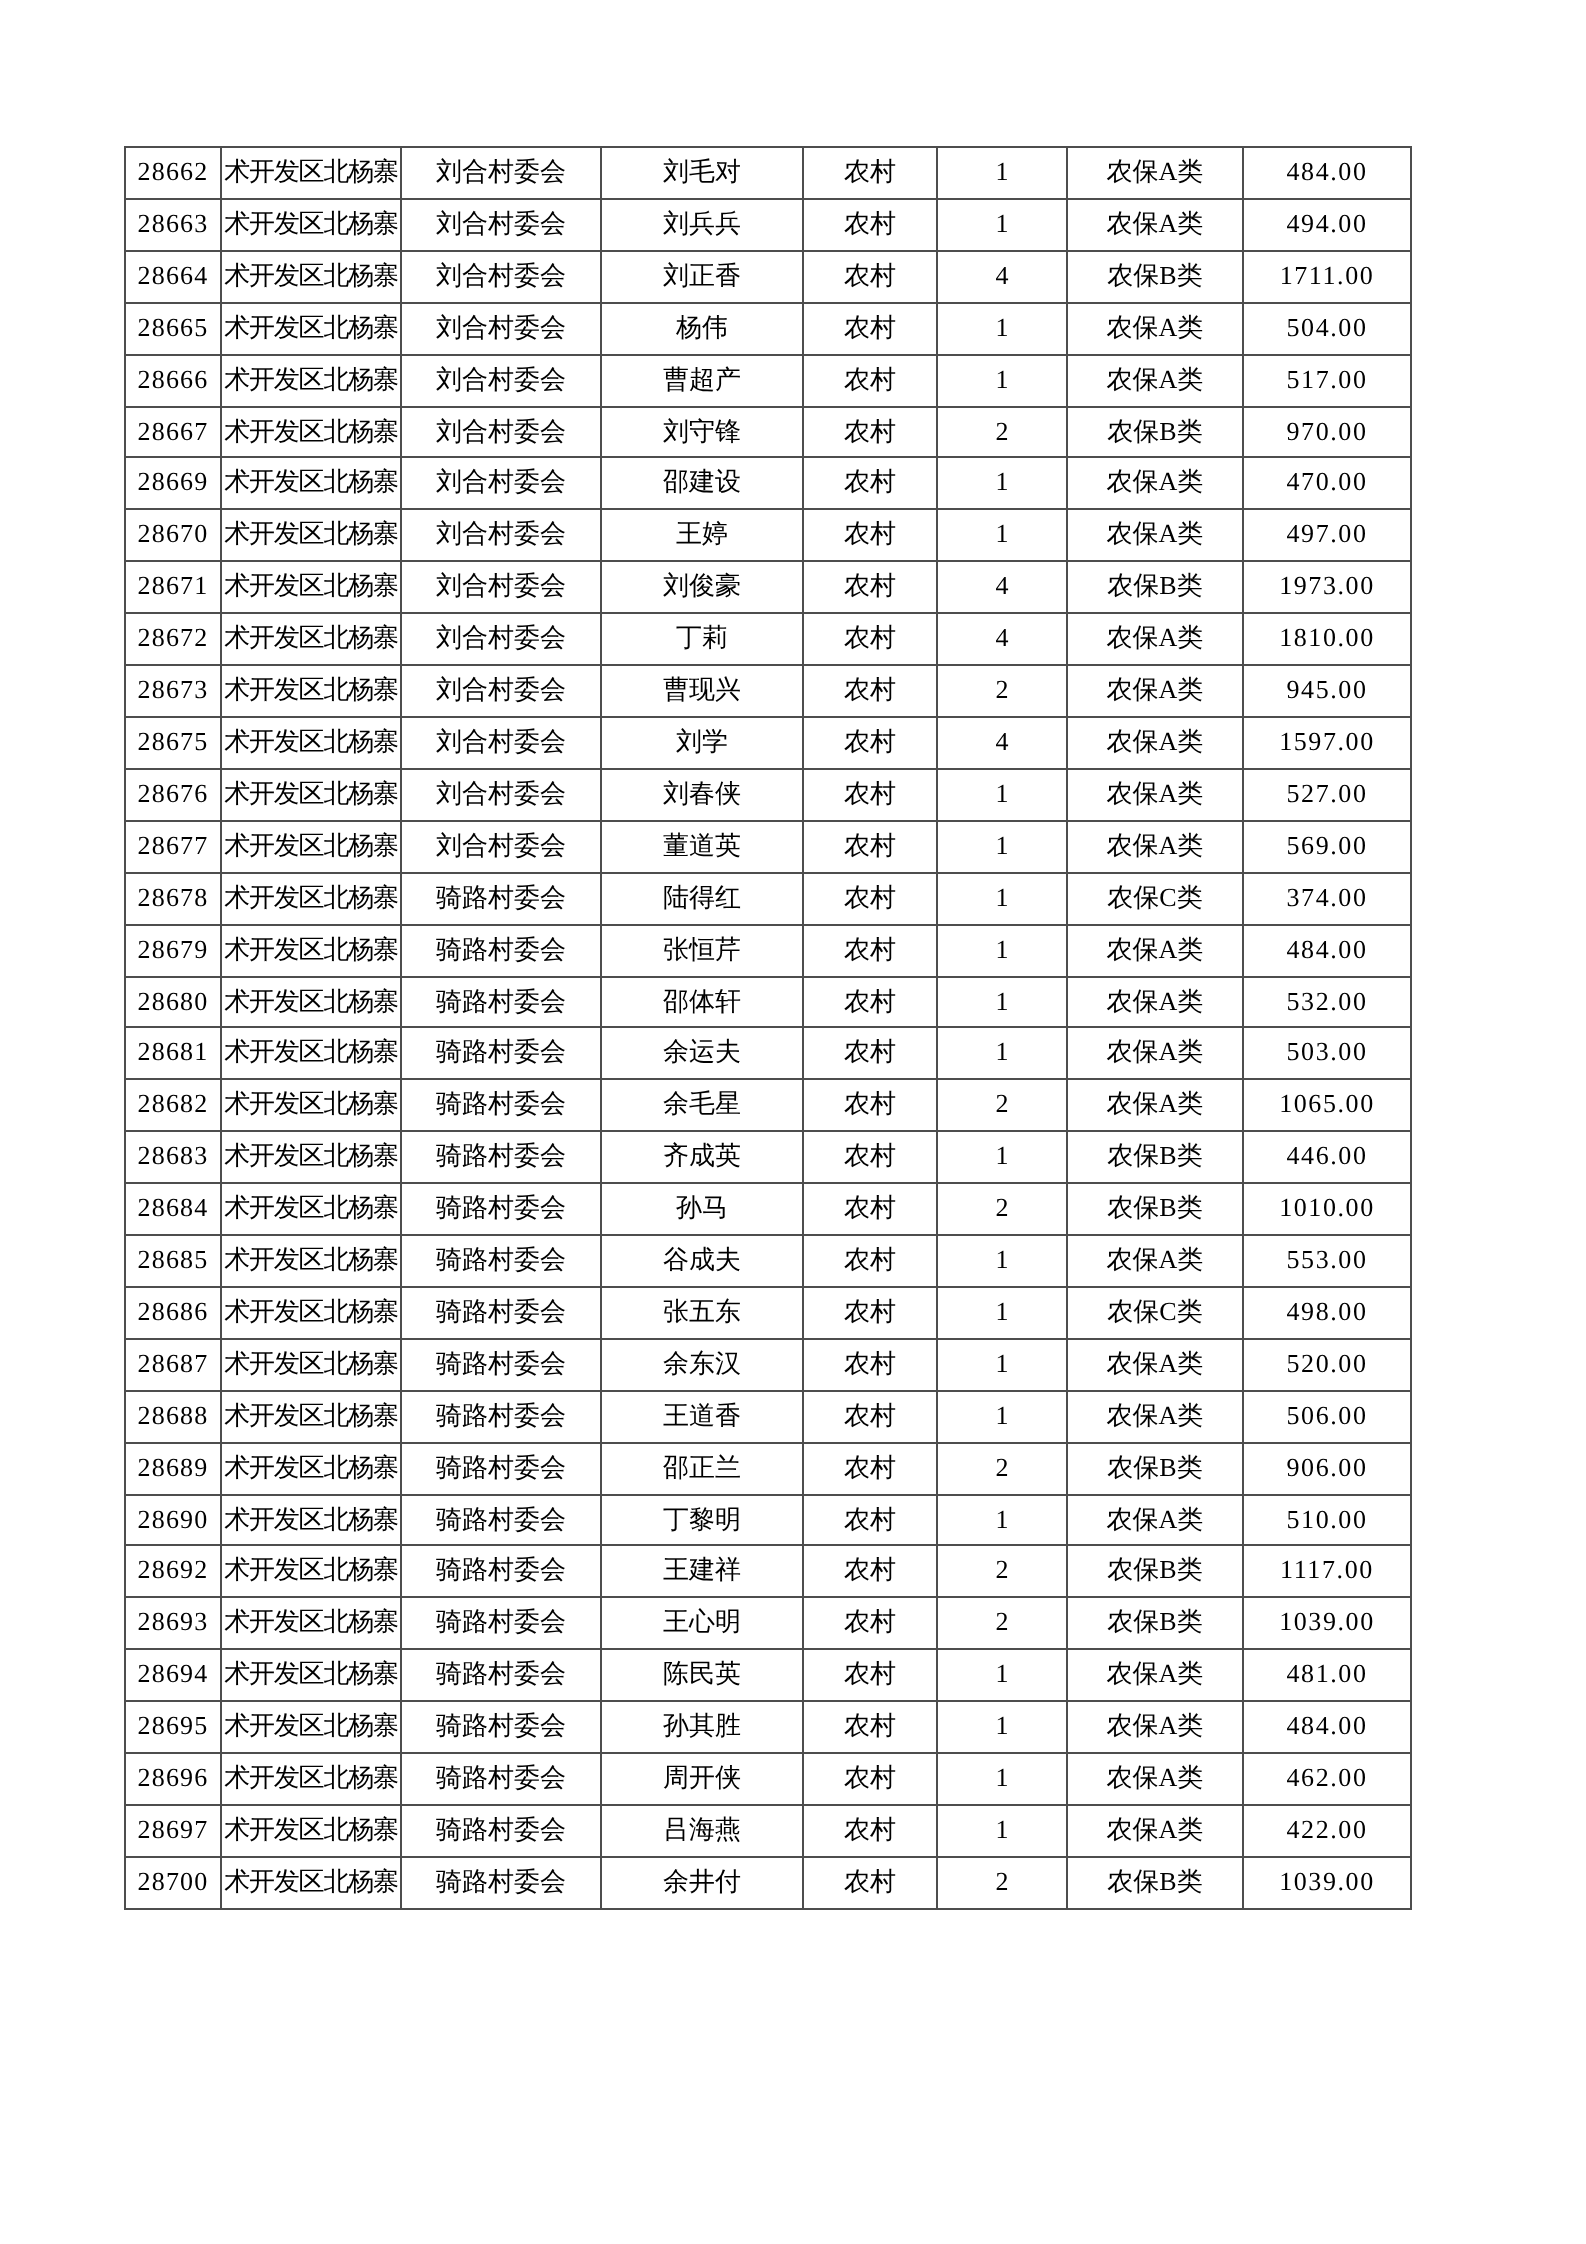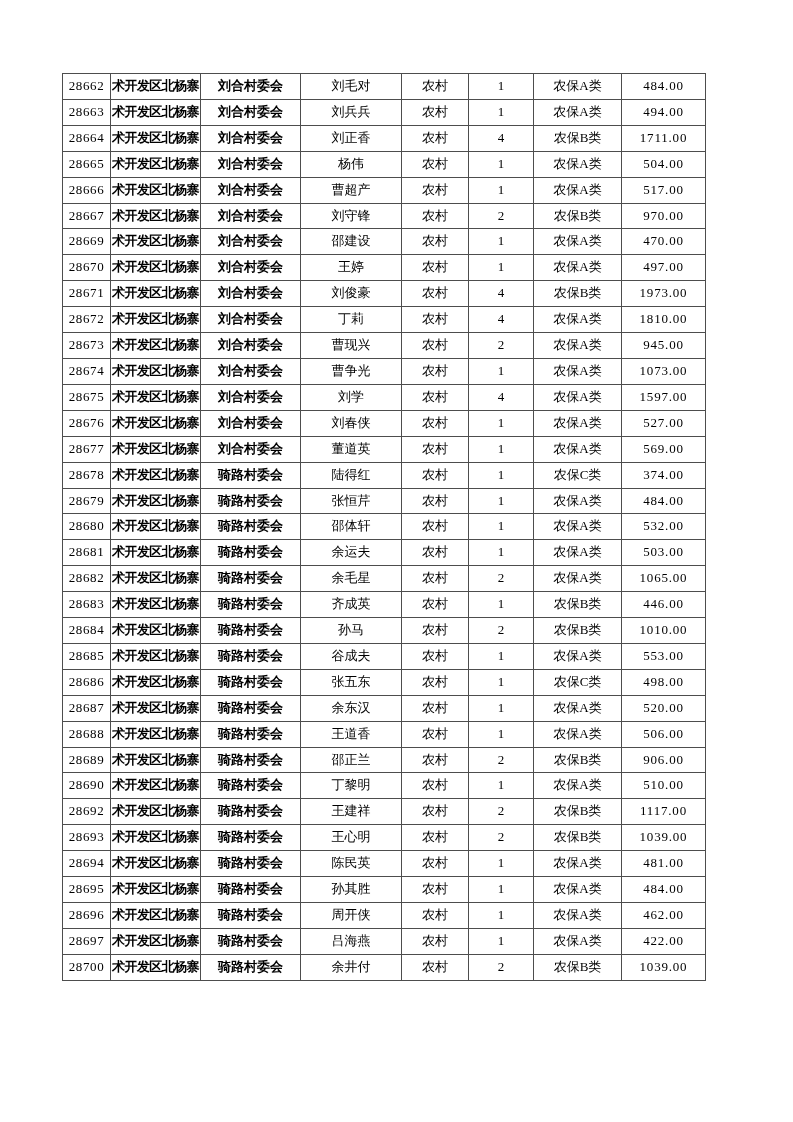--- a/index.html
+++ b/index.html
@@ -26,22 +26,22 @@
     height: 24.9px;
     font-size: 13px;
     line-height: 24.9px;
     text-align: center;
     vertical-align: middle;
     white-space: nowrap;
     overflow: hidden;
     padding: 0;
   }
   td.col-id       { font-size: 12.5px; letter-spacing: 0.6px; }
-  td.col-district { font-weight: bold; letter-spacing: -0.6px; }
-  td.col-committee{ font-weight: bold; }
+  td.col-district { font-weight: normal; letter-spacing: -0.6px; }
+  td.col-committee{ font-weight: normal; }
   td.col-name     { }
   td.col-type     { }
   td.col-count    { font-size: 12.5px; }
   td.col-category { }
   td.col-amount   { text-align: right; padding-right: 16px; font-size: 12.5px; letter-spacing: 0.8px; }
 </style>
 </head>
 <body>
 
 <div class="page">
@@ -161,30 +161,20 @@
     <td class="col-id">28673</td>
     <td class="col-district">术开发区北杨寨</td>
     <td class="col-committee">刘合村委会</td>
     <td class="col-name">曹现兴</td>
     <td class="col-type">农村</td>
     <td class="col-count">2</td>
     <td class="col-category">农保A类</td>
     <td class="col-amount">945.00</td>
   </tr>
         <tr>
-    <td class="col-id">28674</td>
-    <td class="col-district">术开发区北杨寨</td>
-    <td class="col-committee">刘合村委会</td>
-    <td class="col-name">曹争光</td>
-    <td class="col-type">农村</td>
-    <td class="col-count">1</td>
-    <td class="col-category">农保A类</td>
-    <td class="col-amount">1073.00</td>
-  </tr>
-        <tr>
     <td class="col-id">28675</td>
     <td class="col-district">术开发区北杨寨</td>
     <td class="col-committee">刘合村委会</td>
     <td class="col-name">刘学</td>
     <td class="col-type">农村</td>
     <td class="col-count">4</td>
     <td class="col-category">农保A类</td>
     <td class="col-amount">1597.00</td>
   </tr>
         <tr>

